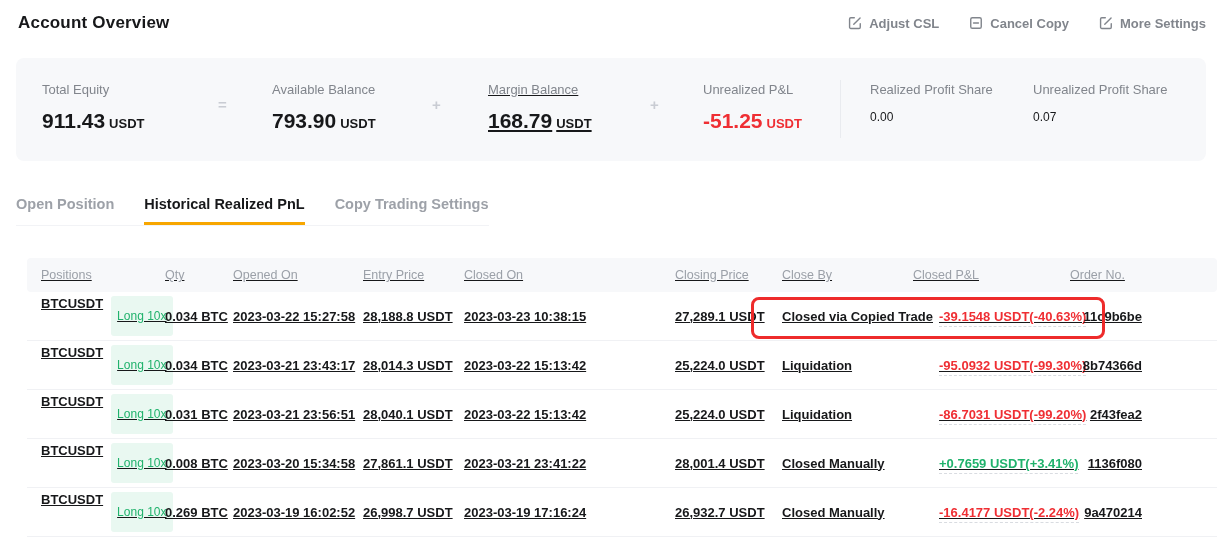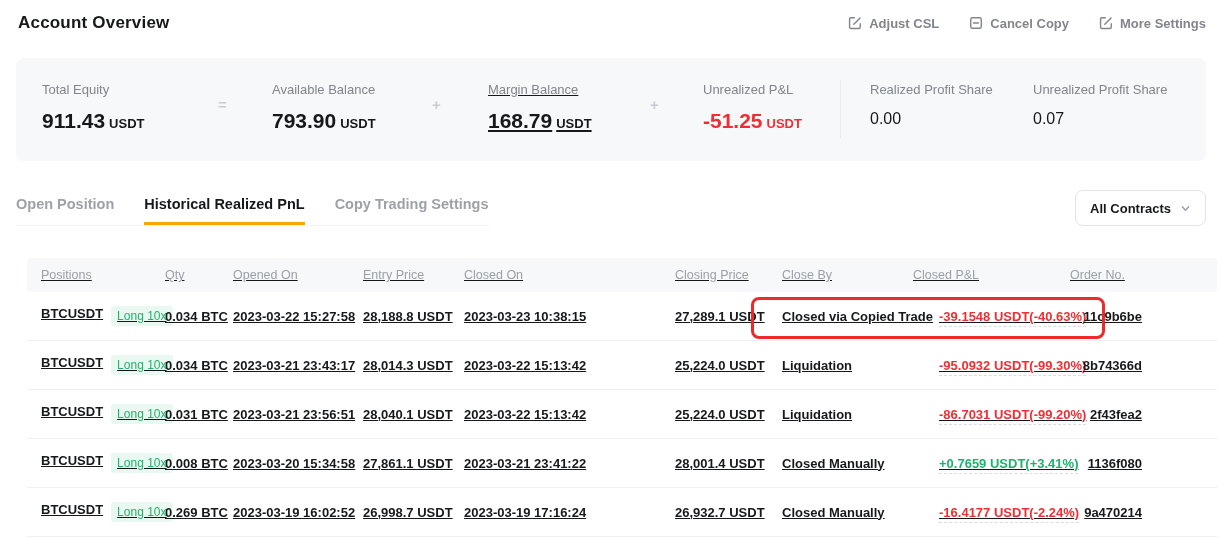--- a/index.html
+++ b/index.html
@@ -23,21 +23,21 @@
   .action-btn svg{display:block;}
 
   
   .summary{position:absolute; left:16px; top:58px; width:1190px; height:103px;
            background:var(--panel); border-radius:8px;}
   .metric{position:absolute; top:24px;}
   .metric .mlabel{font-size:13px; color:var(--gray); white-space:nowrap;}
   .metric .mvalue{margin-top:12px; font-size:21px; font-weight:700; white-space:nowrap;}
   .metric .munit{font-size:13px; font-weight:700; margin-left:4px;}
   .metric.negative .mvalue, .metric.negative .munit{color:var(--red);}
-  .metric.share .mvalue{font-size:16px; font-weight:400; margin-top:13px;}
+  .metric.share .mvalue{font-size:12px; font-weight:400; margin-top:13px;}
   .op{position:absolute; top:38px; font-size:15px; font-weight:600; color:var(--op);}
   .vdivider{position:absolute; left:824px; top:22px; width:1px; height:58px; background:#e9ebef;}
 
   .m-total{left:26px;} .m-avail{left:256px;} .m-margin{left:472px;text-decoration:underline;} .m-unreal{left:687px;}
   .m-rshare{left:854px;} .m-ushare{left:1017px;}
   .op-eq{left:202px;} .op-p1{left:416px;} .op-p2{left:634px;}
 
   
   .tabs{position:absolute; left:16px; top:196px; display:inline-flex; gap:30px;
         border-bottom:1px solid #f2f3f6;}
@@ -59,21 +59,21 @@
   .thead{height:34px; background:var(--panel); border-radius:4px;
          color:var(--lightgray); font-size:12.5px;}
   .thead .hc{white-space:nowrap;}
   .hc-pnl{margin-left:-26px;}
   .hc-order{padding-right:95px;}
   .trow{height:49px; border-bottom:1px solid var(--line); font-size:13px; font-weight:600;}
   .trow > div{white-space:nowrap;}
   .cell-pos{display:flex; align-items:flex-start; gap:8px;}
   .pair{font-weight:700;}
   .badge{font-size:12px; font-weight:400; color:var(--green); background:var(--badge-bg);
-         padding:3px 6px; border-radius:3px;}
+         padding:13px 6px; border-radius:3px;}
   .pnl span{border-bottom:1px dashed #d9dce1; padding-bottom:2px; cursor:default;}
   .pnl.neg span{color:var(--red);}
   .pnl.pos span{color:var(--green);}
   .cell-order{text-align:right; padding-right:75px; font-weight:700;}
 
   
   .highlight-box{position:absolute; left:751px; top:297px; width:354px; height:42px;
                  border:3px solid var(--hl); border-radius:8px; pointer-events:none;}
 </style>
 </head>
@@ -144,28 +144,20 @@
       <div class="mvalue">0.07</div>
     </div>
   </div>
 
   <div class="tabs">
     <button class="tab">Open Position</button>
     <button class="tab active">Historical Realized PnL</button>
     <button class="tab">Copy Trading Settings</button>
   </div>
 
-  <button class="contracts-btn">
-    <span>All Contracts</span>
-    <span>
-      <svg width="11" height="11" viewBox="0 0 12 12" fill="none" stroke="currentColor" stroke-width="1.6" stroke-linecap="round" stroke-linejoin="round">
-        <path d="M2.5 4.2 L6 7.8 L9.5 4.2"></path>
-      </svg>
-    </span>
-  </button>
 
   <div class="table">
     <div class="grid thead">
       <div class="hc">Positions</div>
       <div class="hc">Qty</div>
       <div class="hc">Opened On</div>
       <div class="hc">Entry Price</div>
       <div class="hc">Closed On</div>
       <div class="hc">Closing Price</div>
       <div class="hc">Close By</div>

